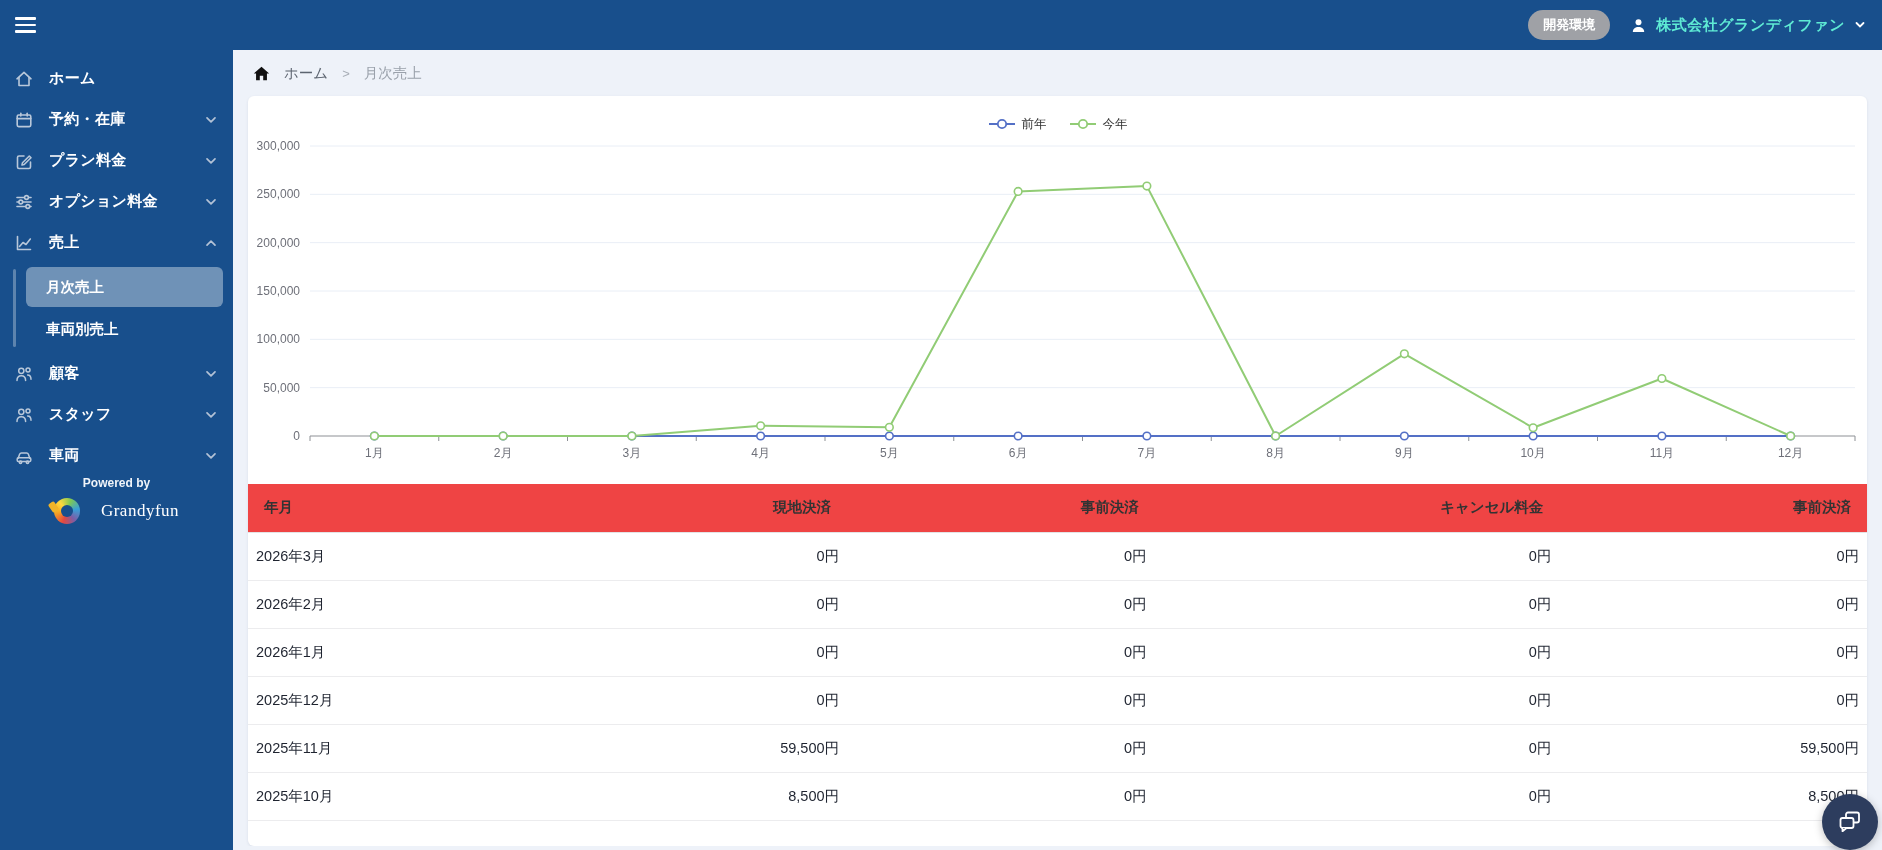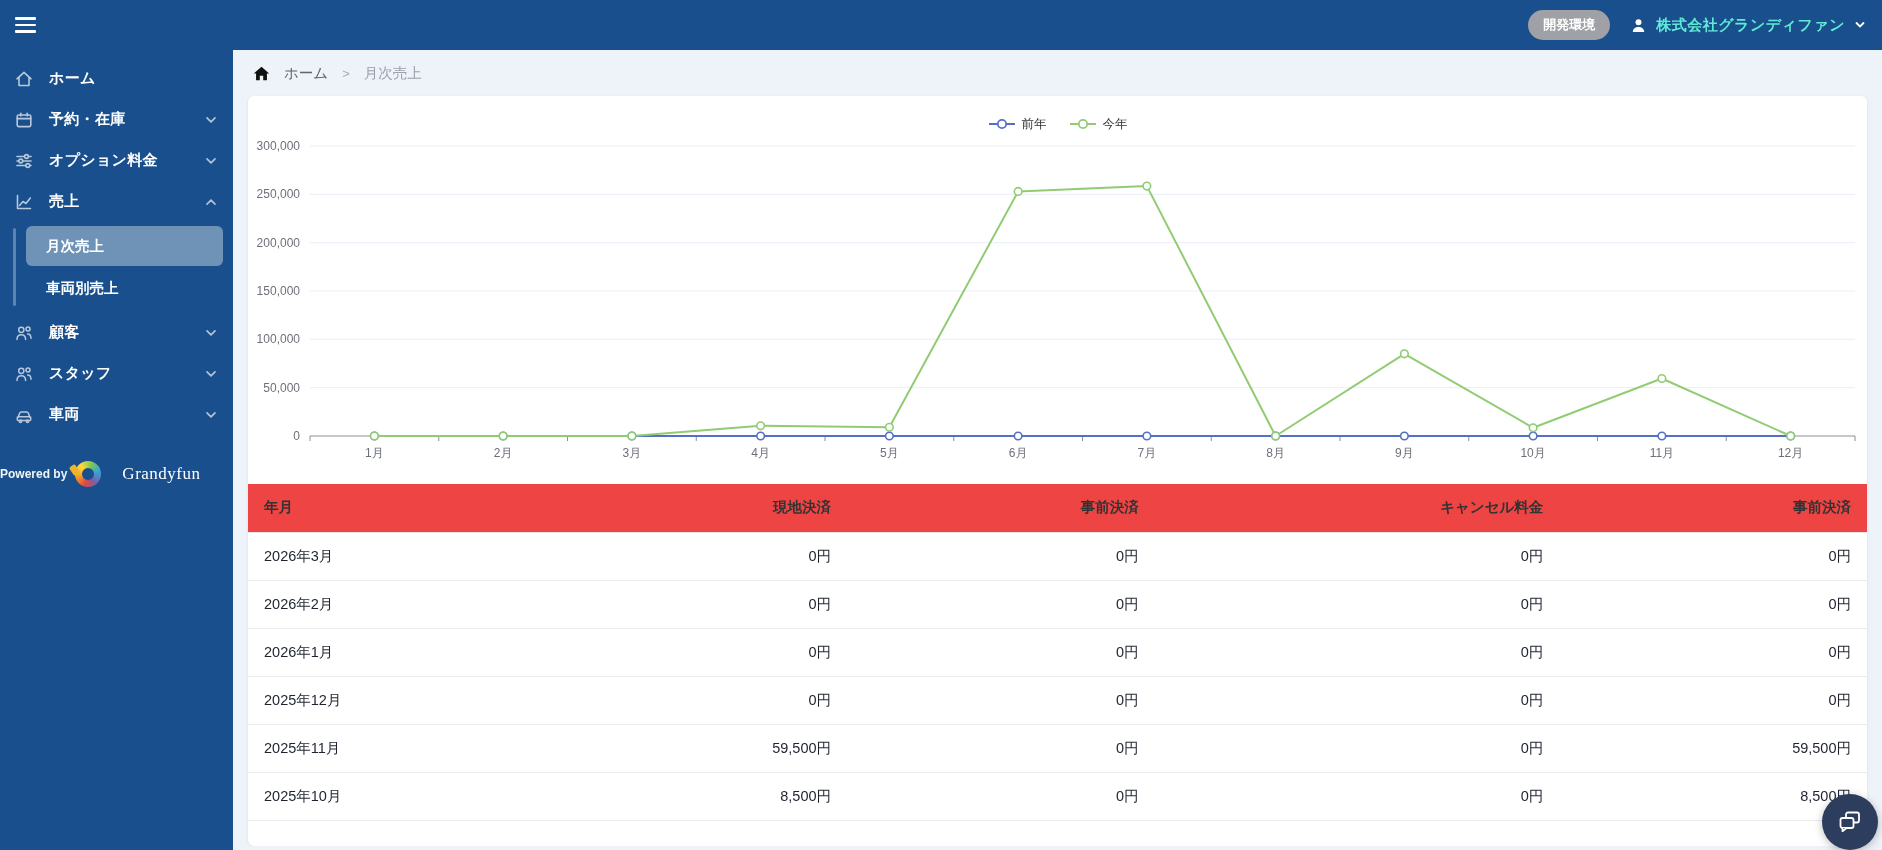--- a/index.html
+++ b/index.html
@@ -33,21 +33,21 @@
   .submenu::before {
     content:""; position:absolute; left:13px; top:6px; bottom:6px; width:3px;
     background:rgba(255,255,255,.30); border-radius:2px;
   }
   .submenu-item {
     height:40px; margin:2px 10px 2px 26px; display:flex; align-items:center;
     padding-left:20px; border-radius:6px; font-weight:700; font-size:14.5px;
     cursor:pointer;
   }
   .submenu-item.selected { background:rgba(255,255,255,.38); }
-  .side-footer { margin-top:26px; display:flex; flex-direction:row; align-items:center; gap:8px; }
+  .side-footer { display:flex; flex-direction:column; align-items:center; gap:8px; }
   .powered { font-size:12px; font-weight:600; color:#f0f4f9; }
   .brandrow { display:flex; align-items:center; gap:21px; }
   .brand-ring {
     width:26px; height:26px; border-radius:50%; position:relative;
     background:conic-gradient(from 200deg,#e4483f,#f5a623,#ffd93d,#7ec855,#38a0d8,#7b5ea7,#e4483f);
   }
   .brand-ring::after {
     content:""; position:absolute; left:7px; top:7px; width:12px; height:12px;
     border-radius:50%; background:#184f8c;
   }
@@ -91,21 +91,21 @@
   #chart-svg { display:block; }
   #chart-svg text { font-family:"Liberation Sans","DejaVu Sans",sans-serif; }
 
   .sales-table { width:100%; border-collapse:collapse; margin-top:8px; table-layout:fixed; }
   .sales-table th {
     background:#ef4444; font-weight:700; font-size:14.5px; color:#333;
     height:48px; padding:0 16px; text-align:right; border-bottom:1px solid #e3e3e5;
   }
   .sales-table th.c-left { text-align:left; }
   .sales-table td {
-    height:48px; padding:0 16px; text-align:right; font-size:14.5px; color:#1f2430;
+    height:48px; padding:0 8px; text-align:right; font-size:14.5px; color:#1f2430;
     border-bottom:1px solid #ececee; background:#fff;
   }
   .sales-table td.c-left { text-align:left; }
 
   .chat-fab {
     position:fixed; right:4px; bottom:0px; width:56px; height:56px; border-radius:50%;
     background:#2d3d5e; display:flex; align-items:center; justify-content:center;
     box-shadow:0 2px 8px rgba(0,0,0,.25); cursor:pointer; border:none;
   }
   .chat-fab svg { width:28px; height:28px; display:block; }
@@ -145,20 +145,34 @@
             </svg>
           </span>
     <span class="nav-label">予約・在庫</span>
     <span class="nav-chevron">
             <svg viewBox="0 0 12 12" fill="none" stroke="currentColor" stroke-width="1.7" stroke-linecap="round" stroke-linejoin="round">
               <polyline points="2,3.8 6,7.8 10,3.8"></polyline>
             </svg>
           </span>
   </div>
 
+  <div class="nav-item">
+    <span class="nav-icon">
+            <svg viewBox="0 0 20 20" fill="none" stroke="currentColor" stroke-width="1.6" stroke-linecap="round" stroke-linejoin="round">
+              <path d="M16.5 11 V16 a1.5 1.5 0 0 1 -1.5 1.5 H5 A1.5 1.5 0 0 1 3.5 16 V6.5 A1.5 1.5 0 0 1 5 5 h5"></path>
+              <path d="M8.5 11.8 L15.3 5 L17 6.7 L10.2 13.5 L8 14 Z"></path>
+            </svg>
+          </span>
+    <span class="nav-label">プラン料金</span>
+    <span class="nav-chevron">
+            <svg viewBox="0 0 12 12" fill="none" stroke="currentColor" stroke-width="1.7" stroke-linecap="round" stroke-linejoin="round">
+              <polyline points="2,3.8 6,7.8 10,3.8"></polyline>
+            </svg>
+          </span>
+  </div>
 
   <div class="nav-item">
     <span class="nav-icon">
             <svg viewBox="0 0 20 20" fill="none" stroke="currentColor" stroke-width="1.6" stroke-linecap="round">
               <line x1="3" y1="5.5" x2="17" y2="5.5"></line>
               <circle cx="12.5" cy="5.5" r="1.9" fill="#184f8c"></circle>
               <line x1="3" y1="10" x2="17" y2="10"></line>
               <circle cx="6.8" cy="10" r="1.9" fill="#184f8c"></circle>
               <line x1="3" y1="14.5" x2="17" y2="14.5"></line>
               <circle cx="13.8" cy="14.5" r="1.9" fill="#184f8c"></circle>

